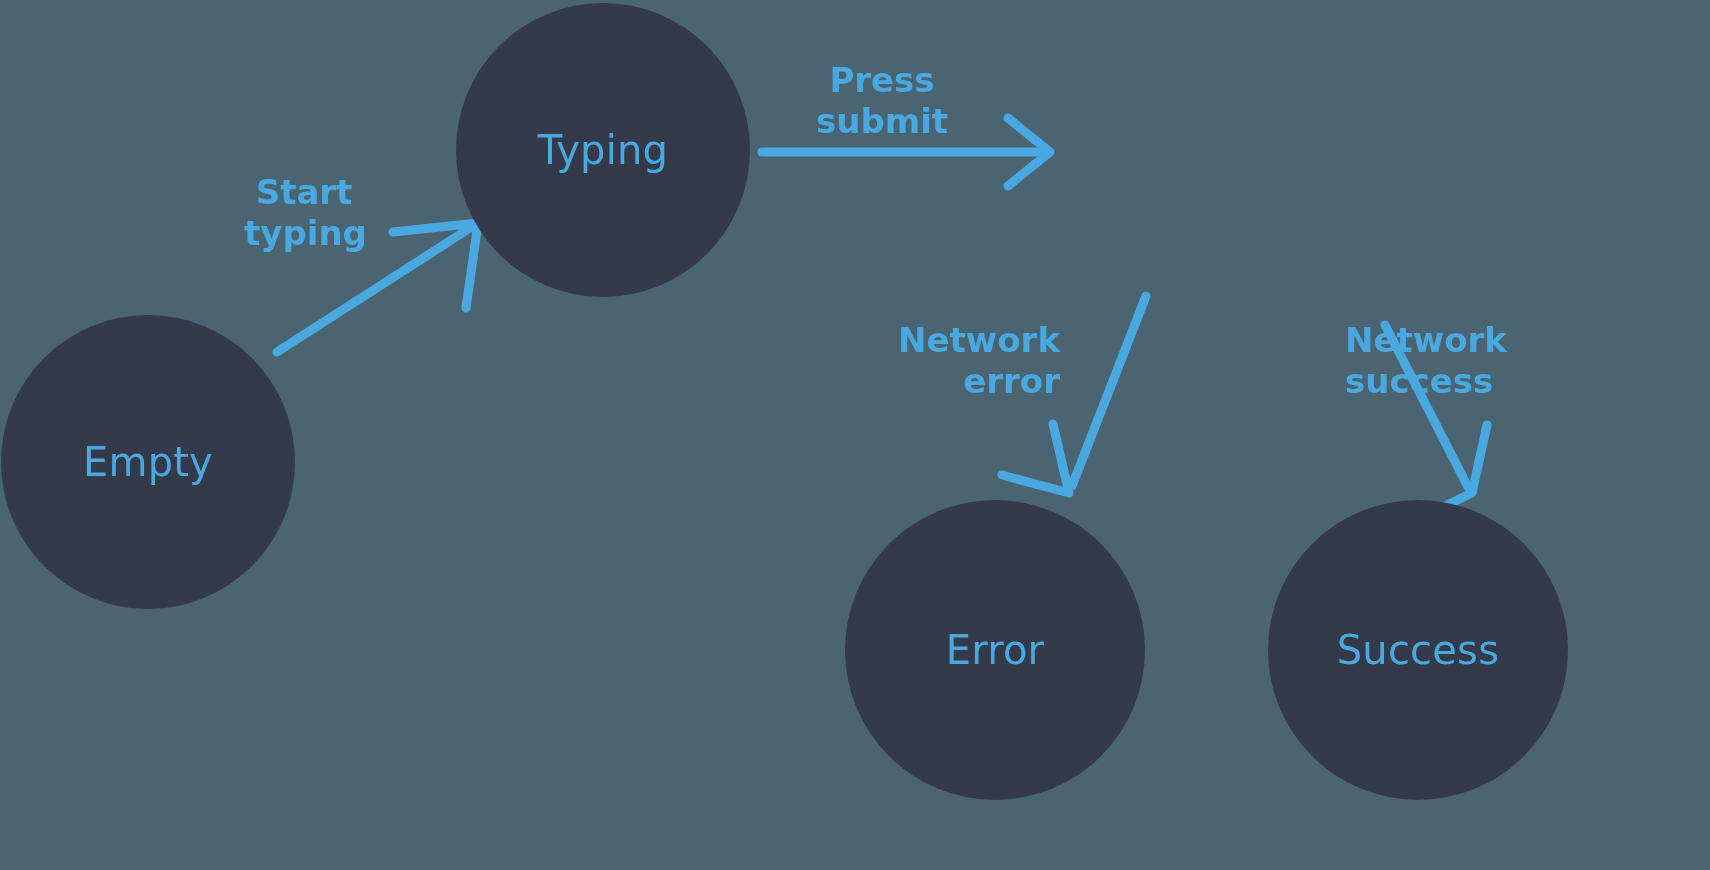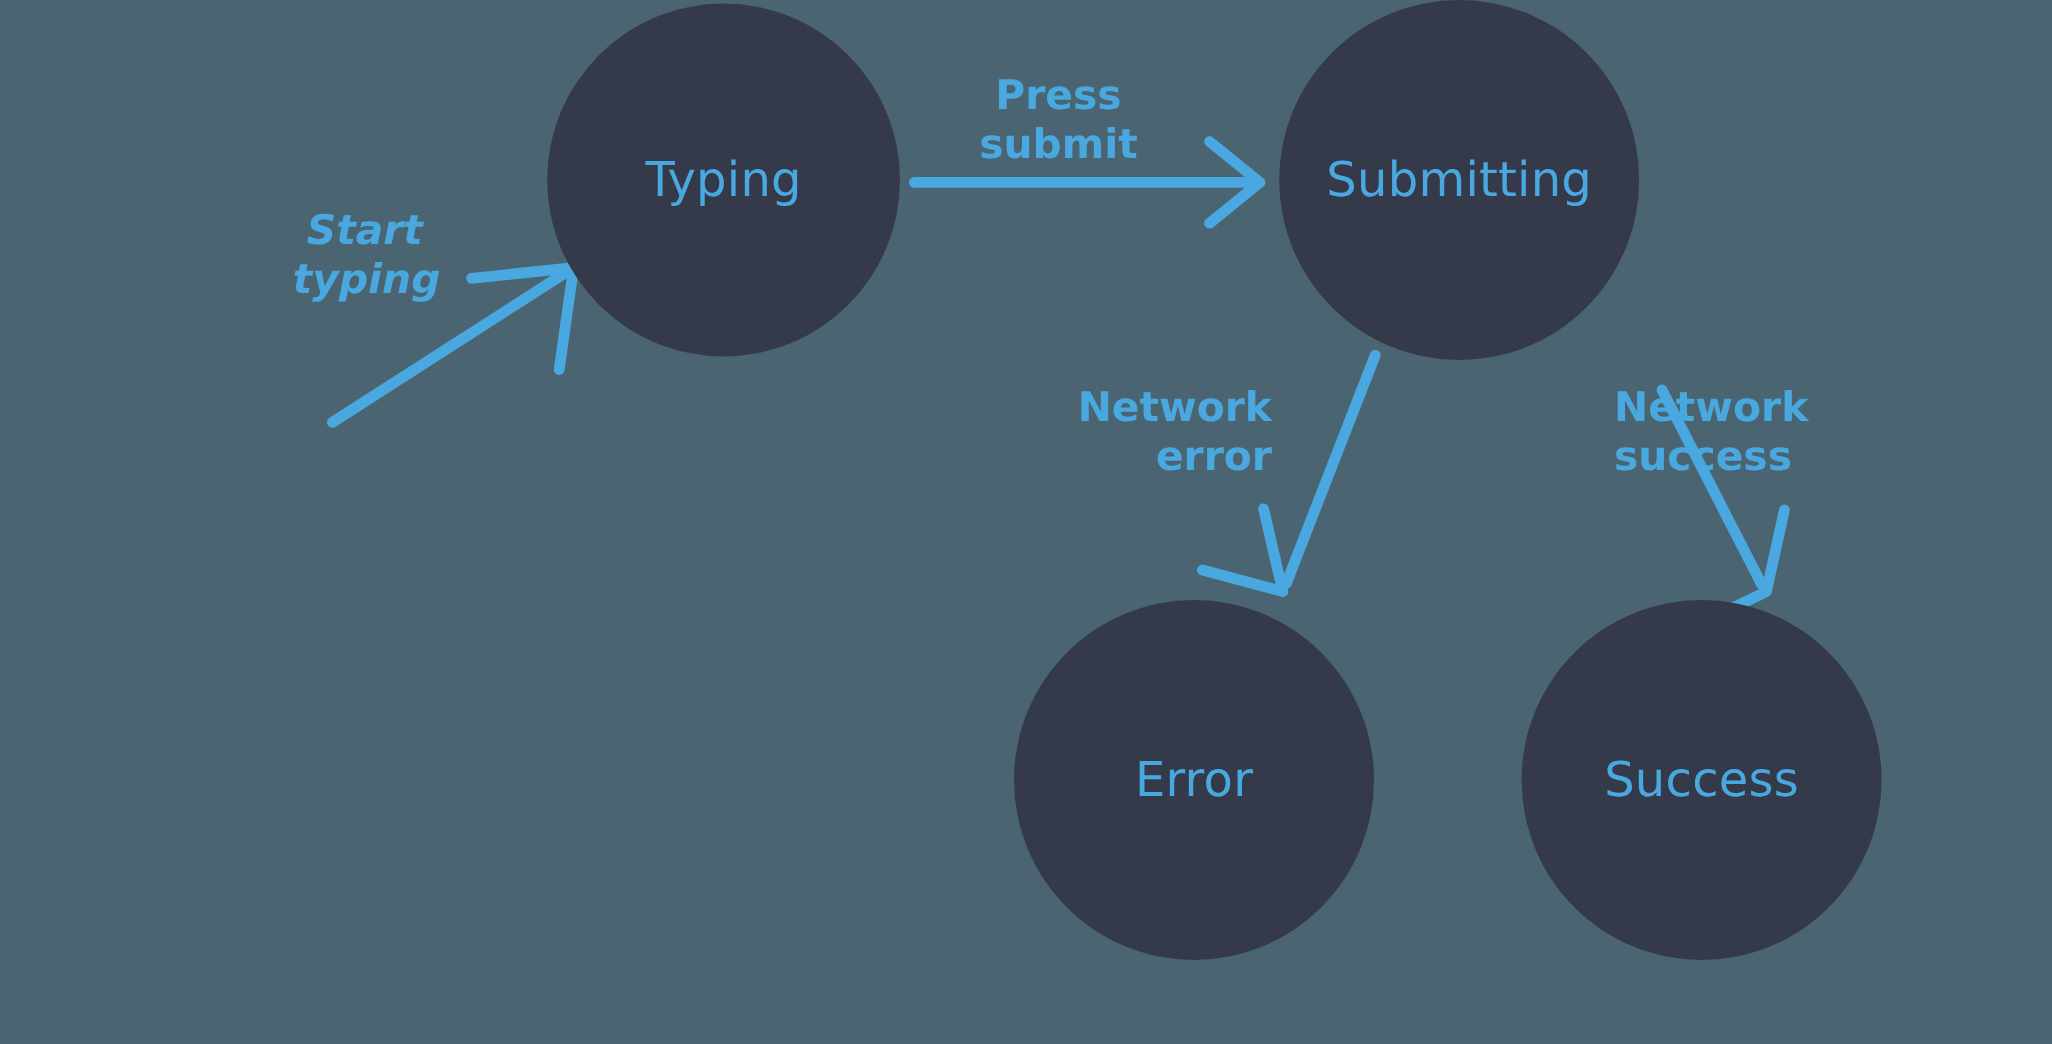--- a/index.html
+++ b/index.html
@@ -79,38 +79,38 @@
       <line x1="1146" y1="296" x2="1072" y2="486"></line>
       <path d="M 1053 424 L 1069 493 L 1002 475"></path>
     </g>
 
     <g>
       <line x1="1385" y1="325" x2="1468" y2="487"></line>
       <path d="M 1410 523 L 1472 493 L 1487 425"></path>
     </g>
   </svg>
 
+  <div class="node" style="left:1px; top:315px; width:294px; height:294px;">
+    <span class="node-label">Empty</span>
+  </div>
 
   <div class="node" style="left:456px; top:3px; width:294px; height:294px;">
     <span class="node-label">Typing</span>
   </div>
 
-  <div class="node" style="left:1066px; top:0px; width:300px; height:300px;">
-    <span class="node-label">Submitting</span>
-  </div>
 
   <div class="node" style="left:845px; top:500px; width:300px; height:300px;">
     <span class="node-label">Error</span>
   </div>
 
   <div class="node" style="left:1268px; top:500px; width:300px; height:300px;">
     <span class="node-label">Success</span>
   </div>
 
-  <div class="edge-label el-center" style="left:244px; top:172px; width:120px;font-style:italic;">Start
+  <div class="edge-label el-center" style="left:244px; top:172px; width:120px;">Start
 typing</div>
 
   <div class="edge-label el-center" style="left:762px; top:60px; width:240px;">Press submit</div>
 
   <div class="edge-label el-right" style="left:860px; top:320px; width:200px;">Network
 error</div>
 
   <div class="edge-label el-left" style="left:1345px; top:320px; width:220px;">Network
 success</div>
 

